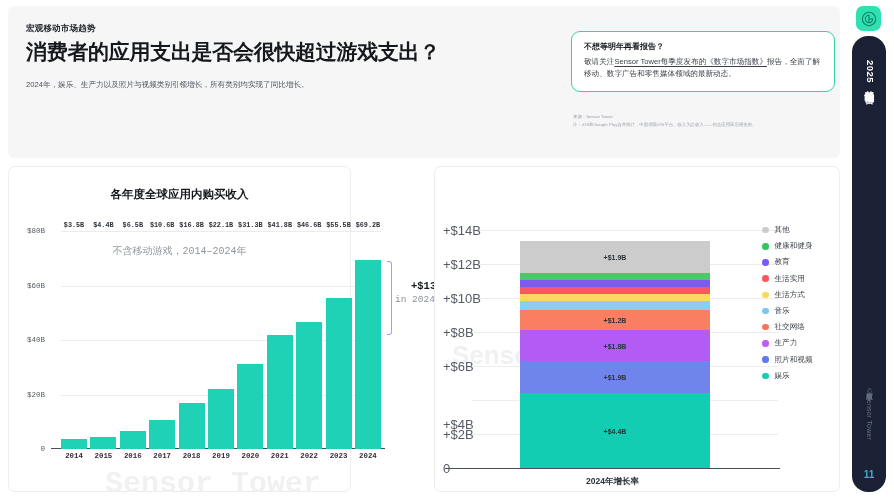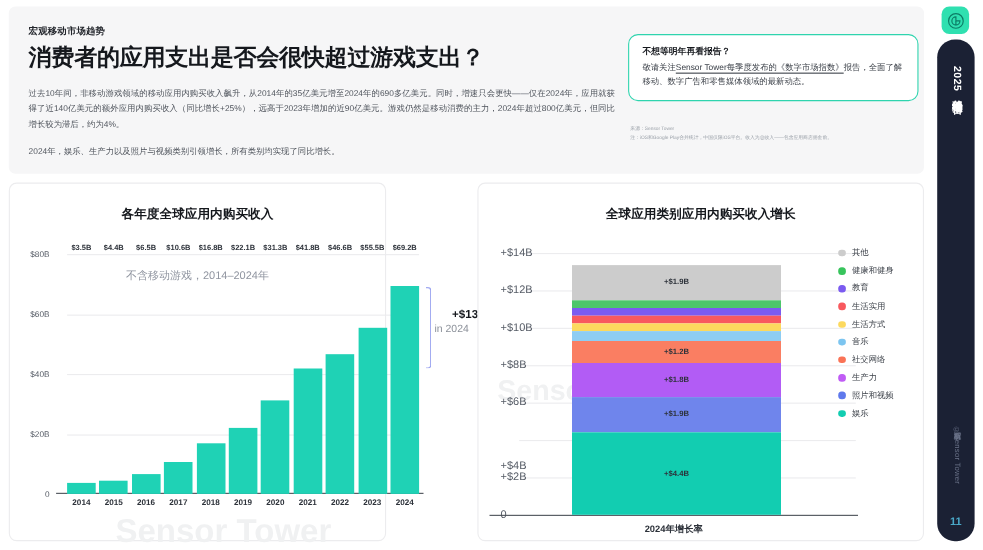--- a/index.html
+++ b/index.html
@@ -42,21 +42,21 @@
   .src-note {
     position: absolute; left: 573px; top: 113px; width: 300px;
     font-size: 4.4px; line-height: 7.5px; color: #9aa0a8;
   }
 
   
   .card {
     position: absolute; top: 166px; height: 326px;
     background: #ffffff; border: 1px solid #ececee; border-radius: 7px;
   }
-  .card-left  { left: 8px;   width: 343px; }
+  .card-left  { left: 8px;   width: 343px; font-family: Liberation Mono, monospace; }
   .card-right { left: 434px; width: 406px; }
 
   .ch-title {
     position: absolute; left: 0; right: 0; top: 20px; text-align: center;
     font-size: 11.5px; font-weight: bold; color: #15181d;
   }
   .ch-sub {
     position: absolute; left: 0; right: 0; top: 37px; text-align: center;
     font-size: 10px; color: #9095a0; margin-top: 40px;
   }
@@ -94,22 +94,22 @@
   .annot-main {
     position: absolute; left: 402px; top: 113px;
     font-size: 10.5px; font-weight: bold; color: #15181d; white-space: nowrap;
   }
   .annot-sub {
     position: absolute; left: 386px; top: 127px;
     font-size: 9.5px; color: #8b9099; white-space: nowrap;
   }
   .gridR { position: absolute; left: 472px; width: 306px; height: 1px; background: #ececee; }
   .axR {
-    position: absolute; left: 455px; transform: translateY(-50%);
-    font-size: 10px; color: #565c66; white-space: nowrap;
+    position: absolute; left: 443px; transform: translateY(-50%);
+    font-size: 13px; color: #565c66; white-space: nowrap;
   }
   .baselineR { position: absolute; left: 445px; width: 335px; height: 1.4px; background: #4a4f57; }
   .stack {
     position: absolute; left: 520px; width: 190px;
     display: flex; flex-direction: column;
   }
   .seg { position: relative; width: 100%; }
   .seg-lbl {
     position: absolute; left: 0; right: 0; top: 50%; transform: translateY(-50%);
     text-align: center; font-size: 7px; font-weight: bold; color: #2d323a;
@@ -159,21 +159,20 @@
 </style>
 </head>
 <body>
 
 <div id="page">
 
   <div class="top-band">
     <div class="eyebrow">宏观移动市场趋势</div>
     <div class="headline">消费者的应用支出是否会很快超过游戏支出？</div>
     <div class="body-copy">
-      <p>过去10年间，非移动游戏领域的移动应用内购买收入飙升，从2014年的35亿美元增至2024年的690多亿美元。同时，增速只会更快——仅在2024年，应用就获得了近140亿美元的额外应用内购买收入（同比增长+25%），远高于2023年增加的近90亿美元。游戏仍然是移动消费的主力，2024年超过800亿美元，但同比增长较为滞后，约为4%。</p>
       <p>2024年，娱乐、生产力以及照片与视频类别引领增长，所有类别均实现了同比增长。</p>
     </div>
   </div>
 
   <div class="callout">
     <div class="callout-title">不想等明年再看报告？</div>
     <div class="callout-body"><span>敬请关注</span><u>Sensor Tower每季度发布的《数字市场指数》</u><span>报告，全面了解移动、数字广告和零售媒体领域的最新动态。</span></div>
   </div>
   <div class="src-note">
     <div>来源：Sensor Tower</div>
@@ -266,21 +265,20 @@
         <div class="xtick">2022</div>
         <div class="xtick">2023</div>
         <div class="xtick">2024</div>
       </div>
     <div class="annot-bracket"></div>
     <div class="annot-main">+$13.7B</div>
     <div class="annot-sub">in 2024</div>
   </div>
 
   <div class="card card-right">
-    <div class="ch-title">全球应用类别应用内购买收入增长</div>
     <div class="ch-sub">2024年 与 2023年</div>
   </div>
   <div class="wm wmR">Sensor</div>
   <div id="plotRhost">
       <div class="gridR" style="top: 230px;"></div>
       <div class="axR" style="top: 230px;">+$14B</div>
       <div class="gridR" style="top: 264px;"></div>
       <div class="axR" style="top: 264px;">+$12B</div>
       <div class="gridR" style="top: 298px;"></div>
       <div class="axR" style="top: 298px;">+$10B</div>

